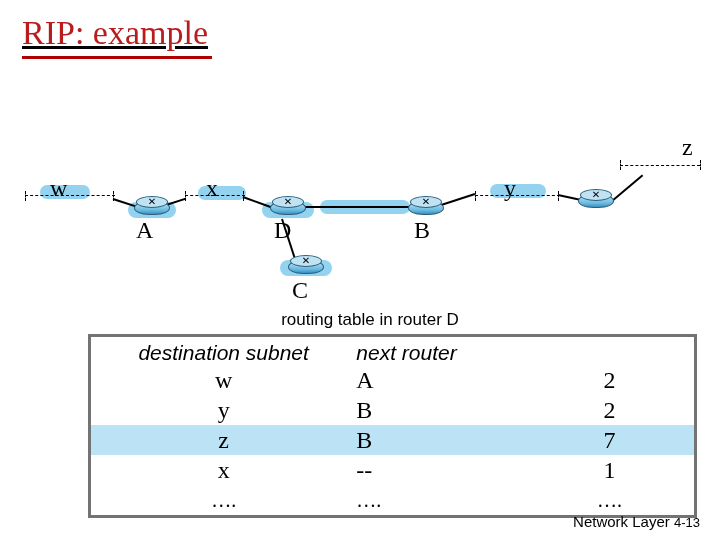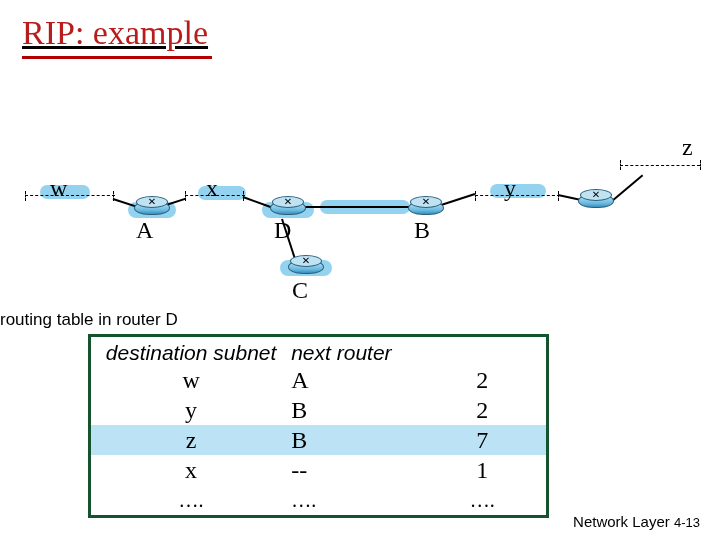--- a/index.html
+++ b/index.html
@@ -150,31 +150,33 @@
   #hl-x { left: 198px; top: 46px; width: 48px; height: 14px; }
   #hl-d { left: 262px; top: 62px; width: 52px; height: 16px; }
   #hl-db { left: 320px; top: 60px; width: 90px; height: 14px; }
   #hl-y { left: 490px; top: 44px; width: 56px; height: 14px; }
   #hl-c { left: 280px; top: 120px; width: 52px; height: 16px; }
 
   .caption {
     position: absolute;
     left: 0; right: 0;
     top: 310px;
+    text-align: center;
     font-family: Arial, Helvetica, sans-serif;
     font-size: 17px;
+    padding-left: 20px;
   }
 
   
   .rtable {
     position: absolute;
     left: 88px;
     top: 334px;
-    width: 461px;
-    border: 3px solid #14532d;
+    width: 609px;
+    border: 3px solid #737373;
     font-family: Arial, Helvetica, sans-serif;
   }
   .rtable .hdr, .rtable .row {
     display: flex;
   }
   .rtable .c1 { flex: 0 0 44%; text-align: center; }
   .rtable .c2 { flex: 0 0 28%; text-align: left; }
   .rtable .c3 { flex: 0 0 28%; text-align: center; }
   .rtable .hdr { font-style: italic; font-size: 21px; padding-top: 4px; }
   .rtable .row { font-size: 24px; line-height: 30px; font-family: Georgia, serif; }

